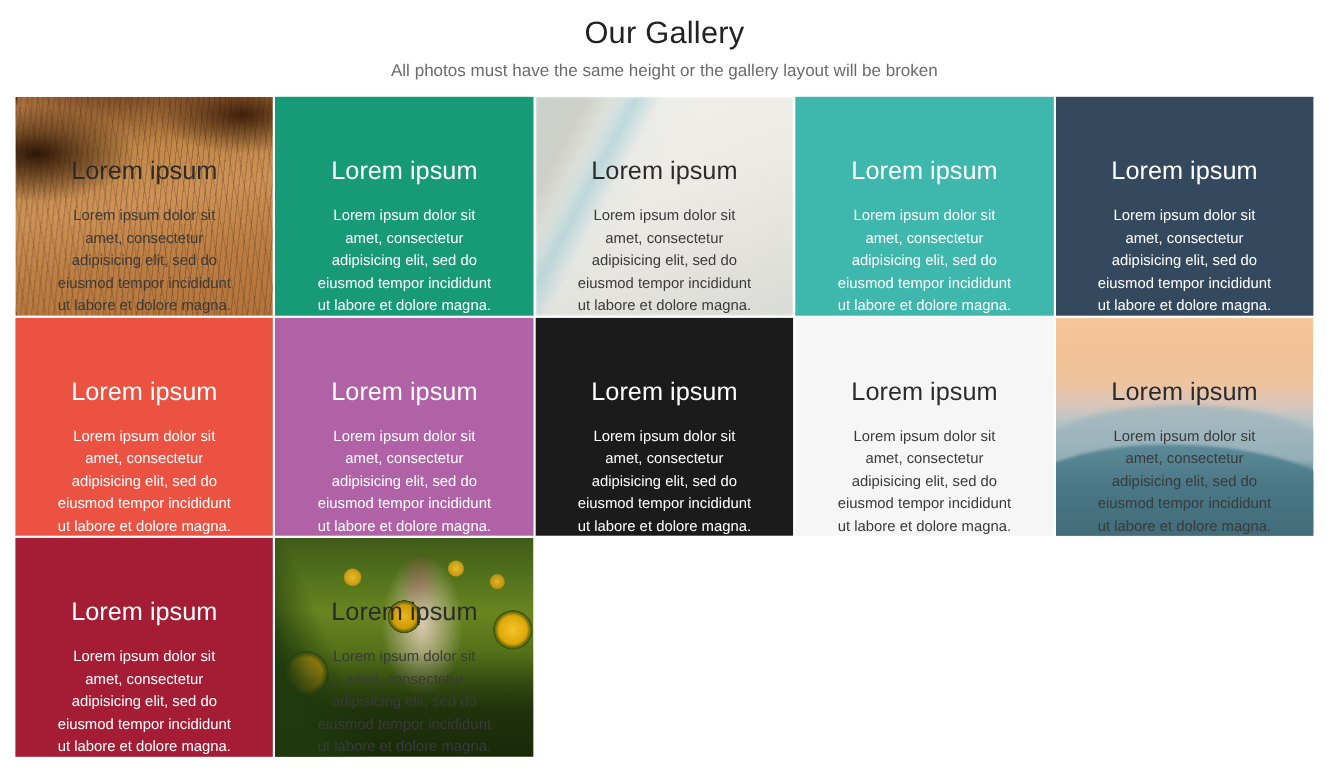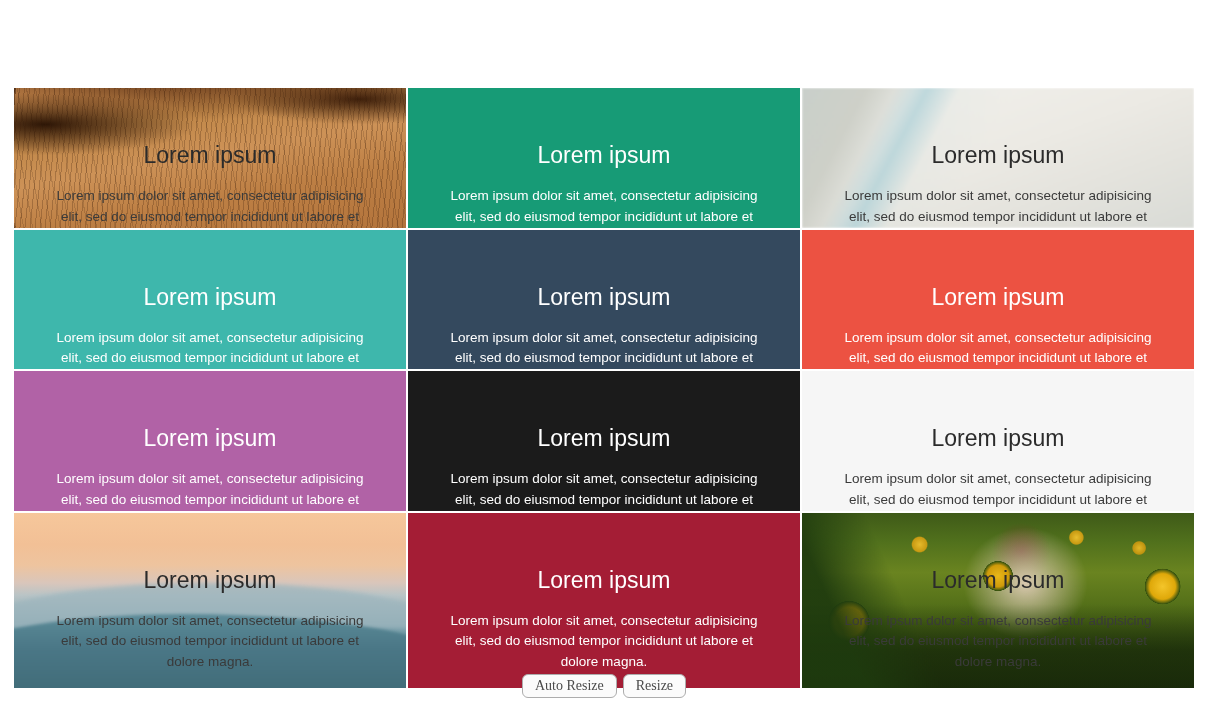--- a/index.html
+++ b/index.html
@@ -42,21 +42,21 @@
     padding-top: 3px;
   }
 
   .gallery {
     position: absolute;
     left: 14px;
     top: 88px;
     width: 1180px;
     height: 600px;
     display: grid;
-    grid-template-columns: repeat(3, 1fr);
+    grid-template-columns: repeat(5, 1fr);
     grid-template-rows: repeat(3, 1fr);
     column-gap: 2px;
     row-gap: 2px;
   }
 
   .card {
     position: relative;
     overflow: hidden;
     display: flex;
     flex-direction: column;
@@ -217,20 +217,24 @@
     padding: 2px 12px;
     line-height: 18px;
     cursor: pointer;
   }
 </style>
 </head>
 <body>
 
 <div id="page">
 
+  <div class="header">
+    <h1 class="page-title">Our Gallery</h1>
+    <p class="page-subtitle">All photos must have the same height or the gallery layout will be broken</p>
+  </div>
 
   <div class="gallery" id="gallery">
       <div class="card txt-dark">
         <div class="card-media media-wood"></div>
         <div class="card-body">
           <h2 class="card-title">Lorem ipsum</h2>
           <p class="card-text">Lorem ipsum dolor sit amet, consectetur adipisicing elit, sed do eiusmod tempor incididunt ut labore et dolore magna.</p>
         </div>
       </div>
       <div class="card txt-light" style="background: rgb(23, 155, 118);">
@@ -297,18 +301,14 @@
       </div>
       <div class="card txt-dark">
         <div class="card-media media-sunflower"></div>
         <div class="card-body">
           <h2 class="card-title">Lorem ipsum</h2>
           <p class="card-text">Lorem ipsum dolor sit amet, consectetur adipisicing elit, sed do eiusmod tempor incididunt ut labore et dolore magna.</p>
         </div>
       </div>
     </div>
 
-  <div class="footer-bar">
-    <button class="ctl-button">Auto Resize</button>
-    <button class="ctl-button">Resize</button>
-  </div>
 
 </div>
 
 </body></html>

